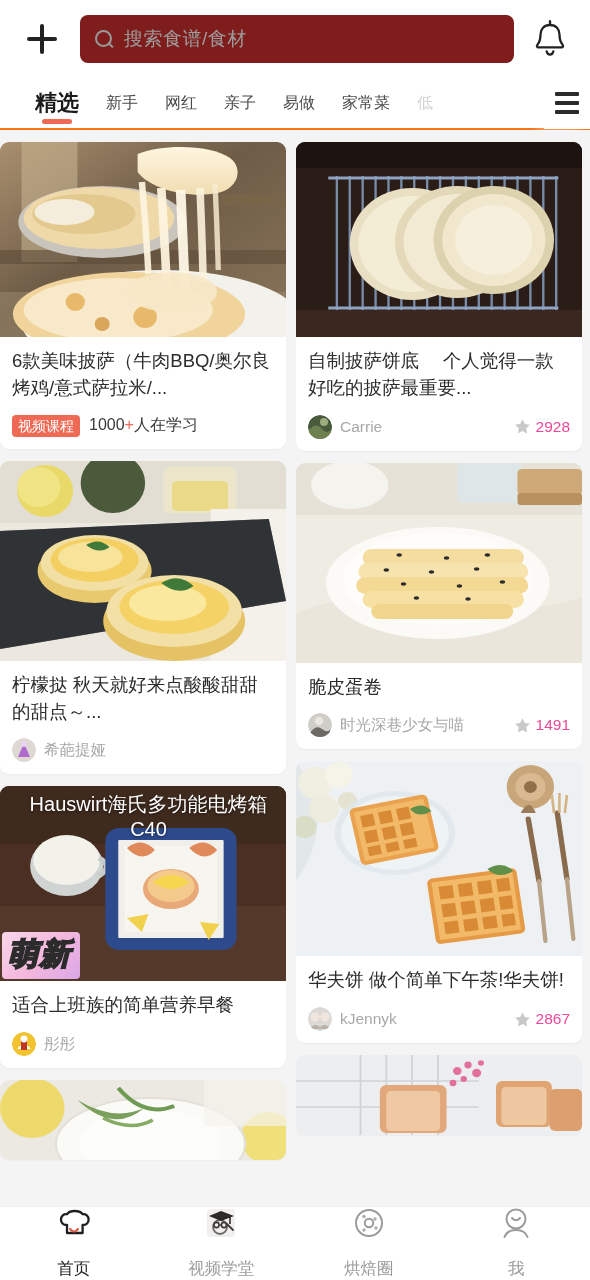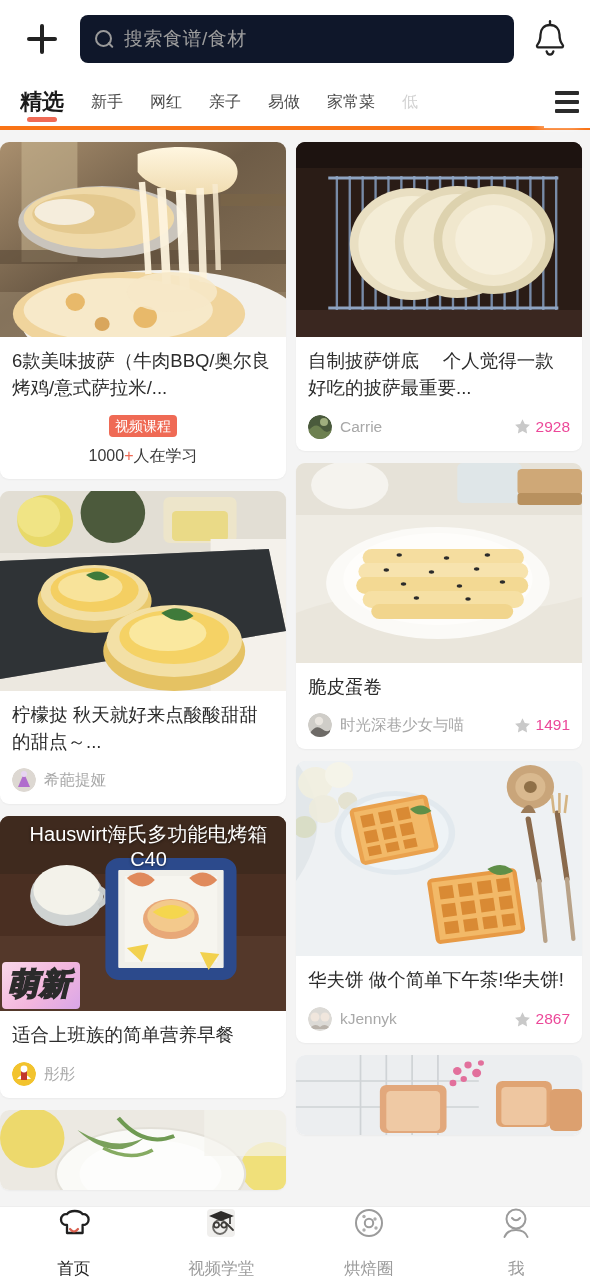--- a/index.html
+++ b/index.html
@@ -17,40 +17,40 @@
   .plus-btn {
     width:44px; height:44px; flex:0 0 44px; position:relative; cursor:pointer;
   }
   .plus-btn:before, .plus-btn:after {
     content:""; position:absolute; background:#222; border-radius:2px;
   }
   .plus-btn:before { left:7px; right:7px; top:20px; height:4px; }
   .plus-btn:after  { top:7px; bottom:7px; left:20px; width:4px; }
 
   .searchbar {
-    flex:1 1 auto; height:48px; background:#0f172a; border-radius:8px;
+    flex:1 1 auto; height:48px; background:#7f1d1d; border-radius:8px;
     display:flex; align-items:center; padding:0 14px; gap:10px; cursor:text;
   }
   .search-icon { width:20px; height:20px; flex:0 0 20px; position:relative; }
   .search-icon:before {
     content:""; position:absolute; width:13px; height:13px; left:1px; top:1px;
     border:2px solid #9a9a9a; border-radius:50%;
   }
   .search-icon:after {
     content:""; position:absolute; width:7px; height:2px; background:#9a9a9a;
     right:0px; bottom:3px; transform:rotate(45deg); border-radius:1px;
   }
   .search-placeholder { color:#9d9d9d; font-size:19px; letter-spacing:.5px; }
 
   .bell { width:40px; height:42px; flex:0 0 40px; position:relative; cursor:pointer; }
 
   
   .tabbar {
     height:52px; background:#fff; display:flex; align-items:center;
-    padding-left:20px; position:relative; border-bottom:4px solid #f97316;
+    padding-left:35px; position:relative; border-bottom:2px solid #f97316;
   }
   .tabs-scroll {
     flex:1 1 auto; display:flex; align-items:center; gap:27px;
     overflow:hidden; height:100%; padding-right:6px;
   }
   .tab {
     position:relative; white-space:nowrap; font-size:16px; color:#4a4a4a;
     cursor:pointer; height:100%; display:flex; align-items:center;
   }
   .tab.active { font-size:22px; font-weight:bold; color:#1b1b1b; }
@@ -95,21 +95,21 @@
     font-size:15.5px; color:#a8a8a8; white-space:nowrap;
     overflow:hidden; text-overflow:ellipsis;text-align:right;
   }
   .likes {
     margin-left:auto; display:flex; align-items:center; gap:5px;
     flex:0 0 auto; padding-left:6px;
   }
   .star { width:17px; height:17px; flex:0 0 17px; }
   .like-count { font-size:15.5px; color:#ec4899; }
 
-  .badge-row { display:flex; align-items:center; margin-top:13px; gap:9px;flex-direction:column; }
+  .badge-row { display:flex; align-items:center; margin-top:13px; gap:9px; }
   .badge {
     background:var(--accent,#ef6a55); color:#fff; font-size:14px;
     padding:3px 6px; border-radius:4px; line-height:1.15; white-space:nowrap;
   }
   .learners { font-size:16px; color:#3a3a3a; white-space:nowrap; }
   .learners .plus { color:var(--accent,#ef6a55); }
 
   
   .img-overlay-text {
     position:absolute; top:6px; left:11px; right:0; text-align:center;

